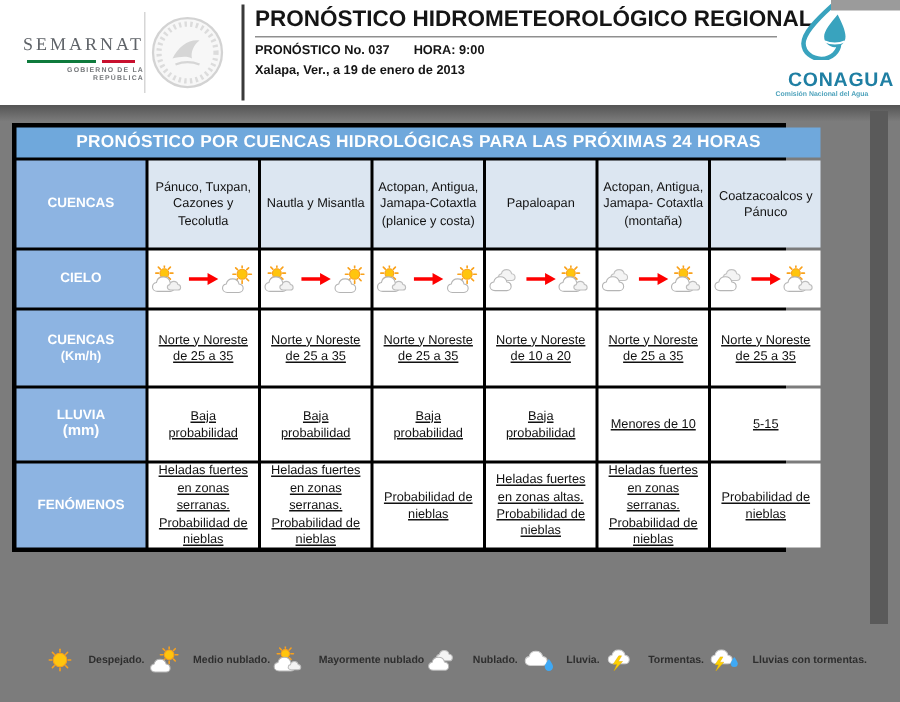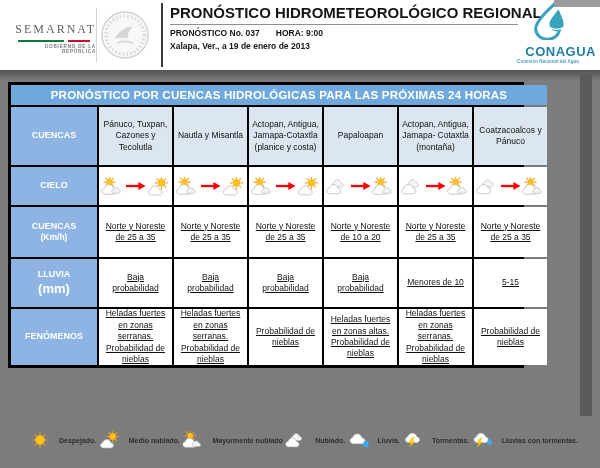--- a/index.html
+++ b/index.html
@@ -343,21 +343,21 @@
           <div style="font-size:8.5px">(Km/h)</div>
         </div>
         <div class="cell">Norte y Noreste de 25 a 35</div>
         <div class="cell">Norte y Noreste de 25 a 35</div>
         <div class="cell">Norte y Noreste de 25 a 35</div>
         <div class="cell">Norte y Noreste de 10 a 20</div>
         <div class="cell">Norte y Noreste de 25 a 35</div>
         <div class="cell">Norte y Noreste de 25 a 35</div>
         <div class="rowhead">
           <div>LLUVIA</div>
-          <div style="font-size:13px">(mm)</div>
+          <div style="font-size:10px">(mm)</div>
         </div>
         <div class="cell">Baja probabilidad</div>
         <div class="cell">Baja probabilidad</div>
         <div class="cell">Baja probabilidad</div>
         <div class="cell">Baja probabilidad</div>
         <div class="cell">Menores de 10</div>
         <div class="cell">5-15</div>
         <div class="rowhead">
           <div>FENÓMENOS</div>
         </div>

